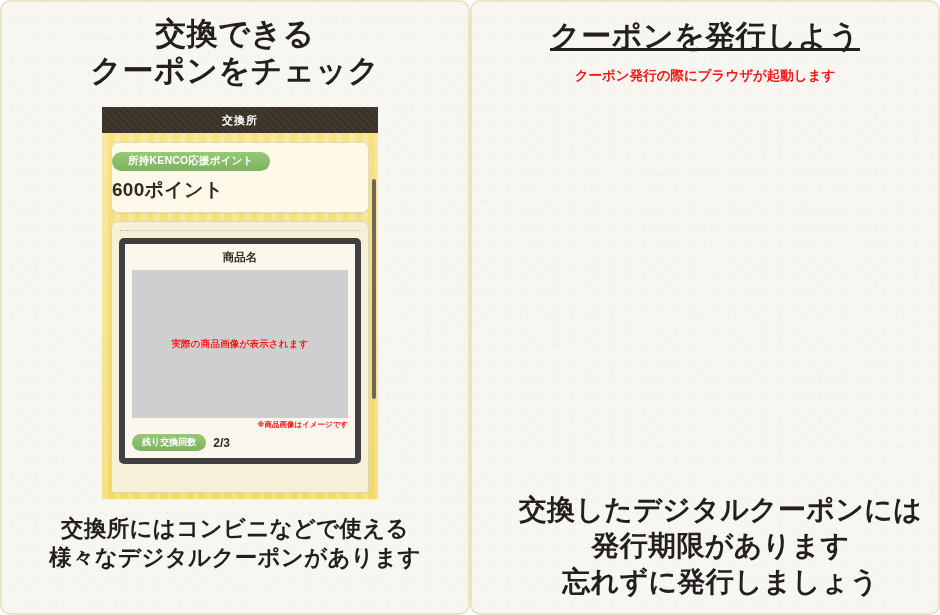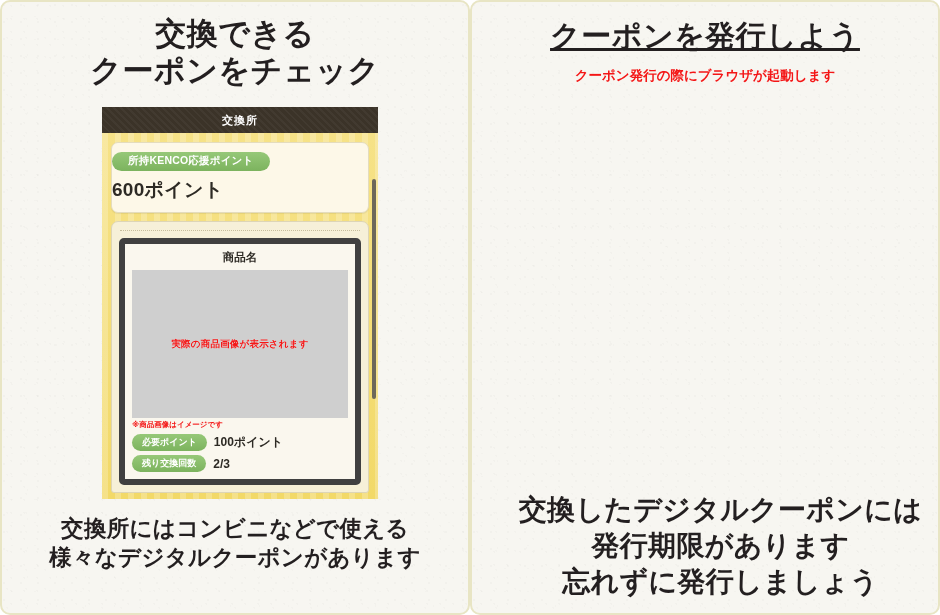--- a/index.html
+++ b/index.html
@@ -187,20 +187,21 @@
     justify-content: center;
   }
   .product-image-note {
     color: #f41616;
     font-size: 9.5px;
     font-weight: bold;
     text-shadow: 0 0 1px rgba(255,255,255,0.6);
     letter-spacing: 0.2px;
   }
   .product-disclaimer {
+    text-align: right;
     color: #f41616;
     font-size: 7.5px;
     font-weight: bold;
     margin-top: 2px;
   }
   .meta-row {
     display: flex;
     align-items: center;
     gap: 7px;
     margin-top: 4px;
@@ -278,24 +279,20 @@
 
           <div class="product-card">
             <div class="product-title">商品名</div>
 
             <div class="product-image">
               <span class="product-image-note">実際の商品画像が表示されます</span>
             </div>
 
             <div class="product-disclaimer">※商品画像はイメージです</div>
 
-            <div class="meta-row">
-              <span class="pill-green-sm">必要ポイント</span>
-              <span class="meta-value">100ポイント</span>
-            </div>
 
             <div class="meta-row">
               <span class="pill-green-sm">残り交換回数</span>
               <span class="meta-value">2/3</span>
             </div>
 
           </div>
         </div>
 
         <div class="scrollbar-v"></div>

